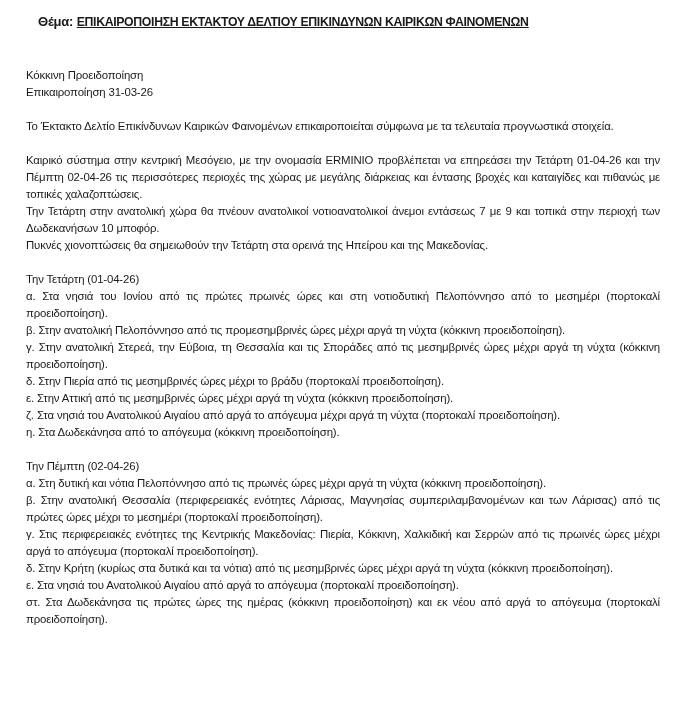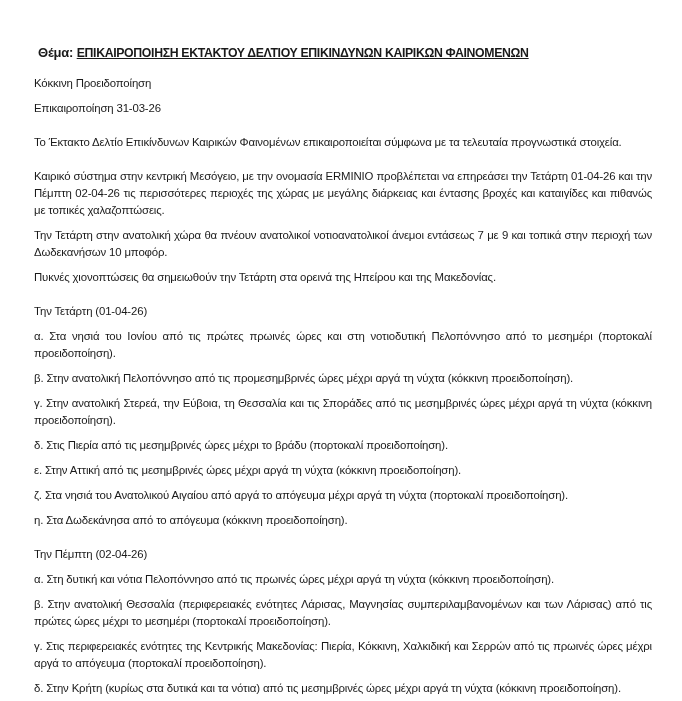--- a/index.html
+++ b/index.html
@@ -6,29 +6,28 @@
   body {
     width: 682px; height: 701px; overflow: hidden;
     font-family: "Liberation Sans", sans-serif;
     color: #1a1a1a;
     position: relative;
   }
   .subject {
     position: absolute; left: 38px; top: 14px;
     font-size: 13px; font-weight: bold; letter-spacing: -0.2px;
     white-space: nowrap;
-    margin-top: 31px;
   }
   .subject .label { font-weight: bold; }
   .subject .title { text-decoration: underline; font-size: 12.3px; letter-spacing: -0.35px; }
   .doc {
     position: absolute; left: 26px; top: 67px; width: 634px;
     font-size: 11.4px; line-height: 17px; letter-spacing: -0.15px;
   }
-  .doc p { margin: 8px; }
+  .doc p { margin: 0; }
   .block { margin-bottom: 17px; }
   .justify-last { text-align: justify; text-align-last: left; }
   .item { text-align: justify; text-align-last: left; }
 </style>
 </head>
 <body>
 
 <div class="subject">
   <span class="label">Θέμα:</span>
   <span class="title">ΕΠΙΚΑΙΡΟΠΟΙΗΣΗ ΕΚΤΑΚΤΟΥ ΔΕΛΤΙΟΥ ΕΠΙΚΙΝΔΥΝΩΝ ΚΑΙΡΙΚΩΝ ΦΑΙΝΟΜΕΝΩΝ</span>
@@ -49,27 +48,28 @@
     <p class="justify-last">Την Τετάρτη στην ανατολική χώρα θα πνέουν ανατολικοί νοτιοανατολικοί άνεμοι εντάσεως 7 με 9 και τοπικά στην περιοχή των Δωδεκανήσων 10 μποφόρ.</p>
     <p class="justify-last">Πυκνές χιονοπτώσεις θα σημειωθούν την Τετάρτη στα ορεινά της Ηπείρου και της Μακεδονίας.</p>
   </div>
 
 
   <div class="block">
     <p>Την Τετάρτη (01-04-26)</p>
     <p class="item">α. Στα νησιά του Ιονίου από τις πρώτες πρωινές ώρες και στη νοτιοδυτική Πελοπόννησο από το μεσημέρι (πορτοκαλί προειδοποίηση).</p>
     <p class="item">β. Στην ανατολική Πελοπόννησο από τις προμεσημβρινές ώρες μέχρι αργά τη νύχτα (κόκκινη προειδοποίηση).</p>
     <p class="item">γ. Στην ανατολική Στερεά, την Εύβοια, τη Θεσσαλία και τις Σποράδες από τις μεσημβρινές ώρες μέχρι αργά τη νύχτα (κόκκινη προειδοποίηση).</p>
-    <p class="item">δ. Στις Πιερία από τις μεσημβρινές ώρες μέχρι το βράδυ (πορτοκαλί προειδοποίηση).</p>
+    <p class="item">δ. Στην Πιερία από τις μεσημβρινές ώρες μέχρι το βράδυ (πορτοκαλί προειδοποίηση).</p>
     <p class="item">ε. Στην Αττική από τις μεσημβρινές ώρες μέχρι αργά τη νύχτα (κόκκινη προειδοποίηση).</p>
     <p class="item">ζ. Στα νησιά του Ανατολικού Αιγαίου από αργά το απόγευμα μέχρι αργά τη νύχτα (πορτοκαλί προειδοποίηση).</p>
     <p class="item">η. Στα Δωδεκάνησα από το απόγευμα (κόκκινη προειδοποίηση).</p>
   </div>
 
   <div class="block">
     <p>Την Πέμπτη (02-04-26)</p>
     <p class="item">α. Στη δυτική και νότια Πελοπόννησο από τις πρωινές ώρες μέχρι αργά τη νύχτα (κόκκινη προειδοποίηση).</p>
     <p class="item">β. Στην ανατολική Θεσσαλία (περιφερειακές ενότητες Λάρισας, Μαγνησίας συμπεριλαμβανομένων και των Λάρισας) από τις πρώτες ώρες μέχρι το μεσημέρι (πορτοκαλί προειδοποίηση).</p>
     <p class="item">γ. Στις περιφερειακές ενότητες της Κεντρικής Μακεδονίας: Πιερία, Κόκκινη, Χαλκιδική και Σερρών από τις πρωινές ώρες μέχρι αργά το απόγευμα (πορτοκαλί προειδοποίηση).</p>
     <p class="item">δ. Στην Κρήτη (κυρίως στα δυτικά και τα νότια) από τις μεσημβρινές ώρες μέχρι αργά τη νύχτα (κόκκινη προειδοποίηση).</p>
     <p class="item">ε. Στα νησιά του Ανατολικού Αιγαίου από αργά το απόγευμα (πορτοκαλί προειδοποίηση).</p>
+    <p class="item">στ. Στα Δωδεκάνησα τις πρώτες ώρες της ημέρας (κόκκινη προειδοποίηση) και εκ νέου από αργά το απόγευμα (πορτοκαλί προειδοποίηση).</p>
   </div>
 </div>
 
 </body></html>

